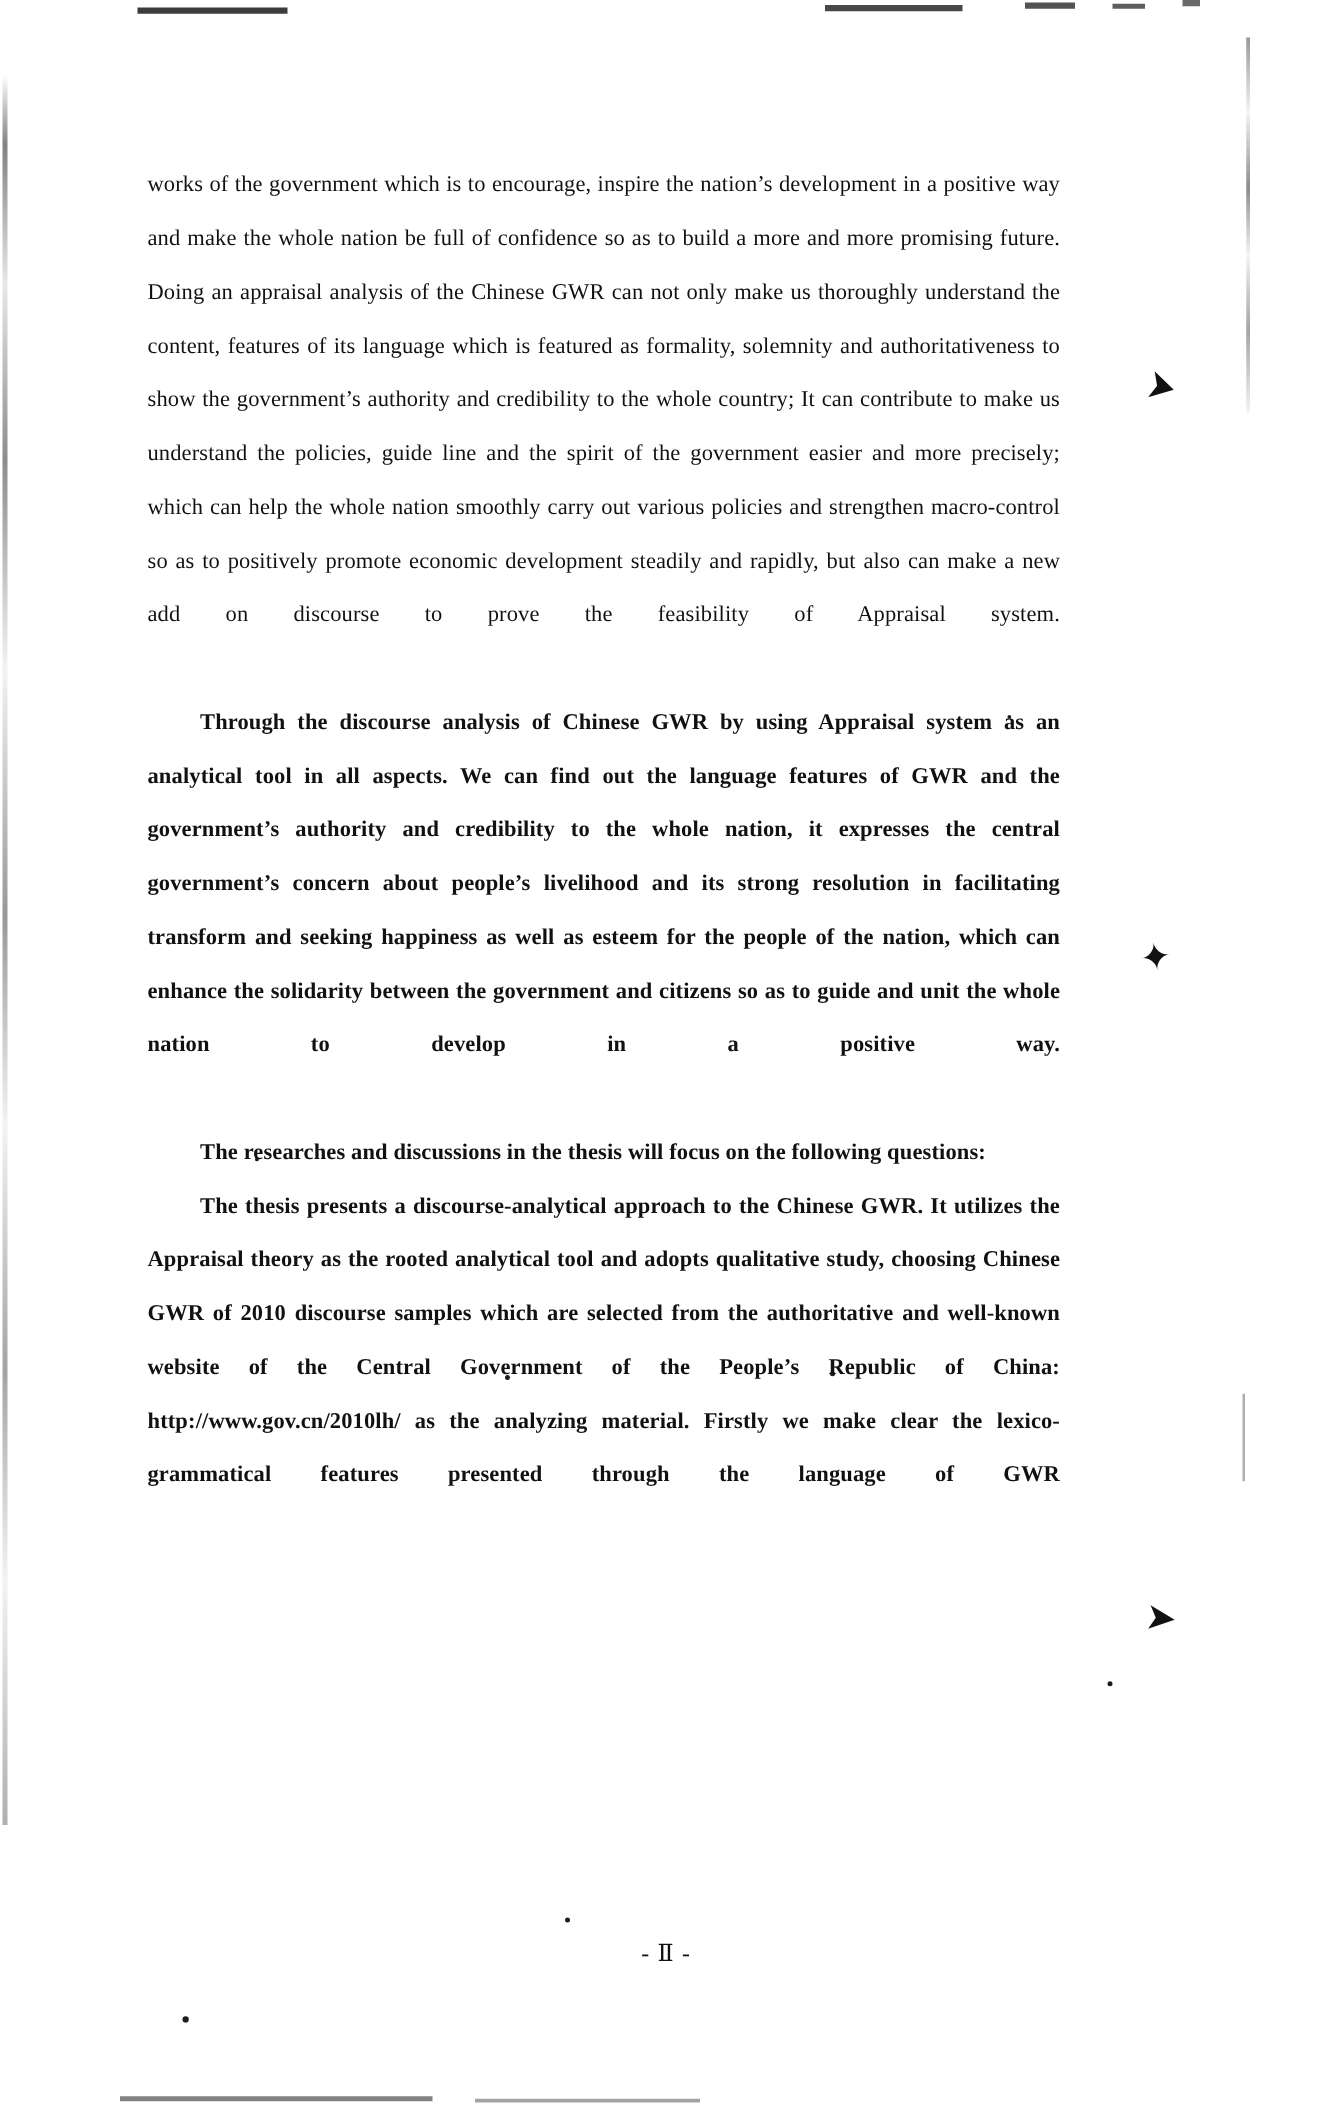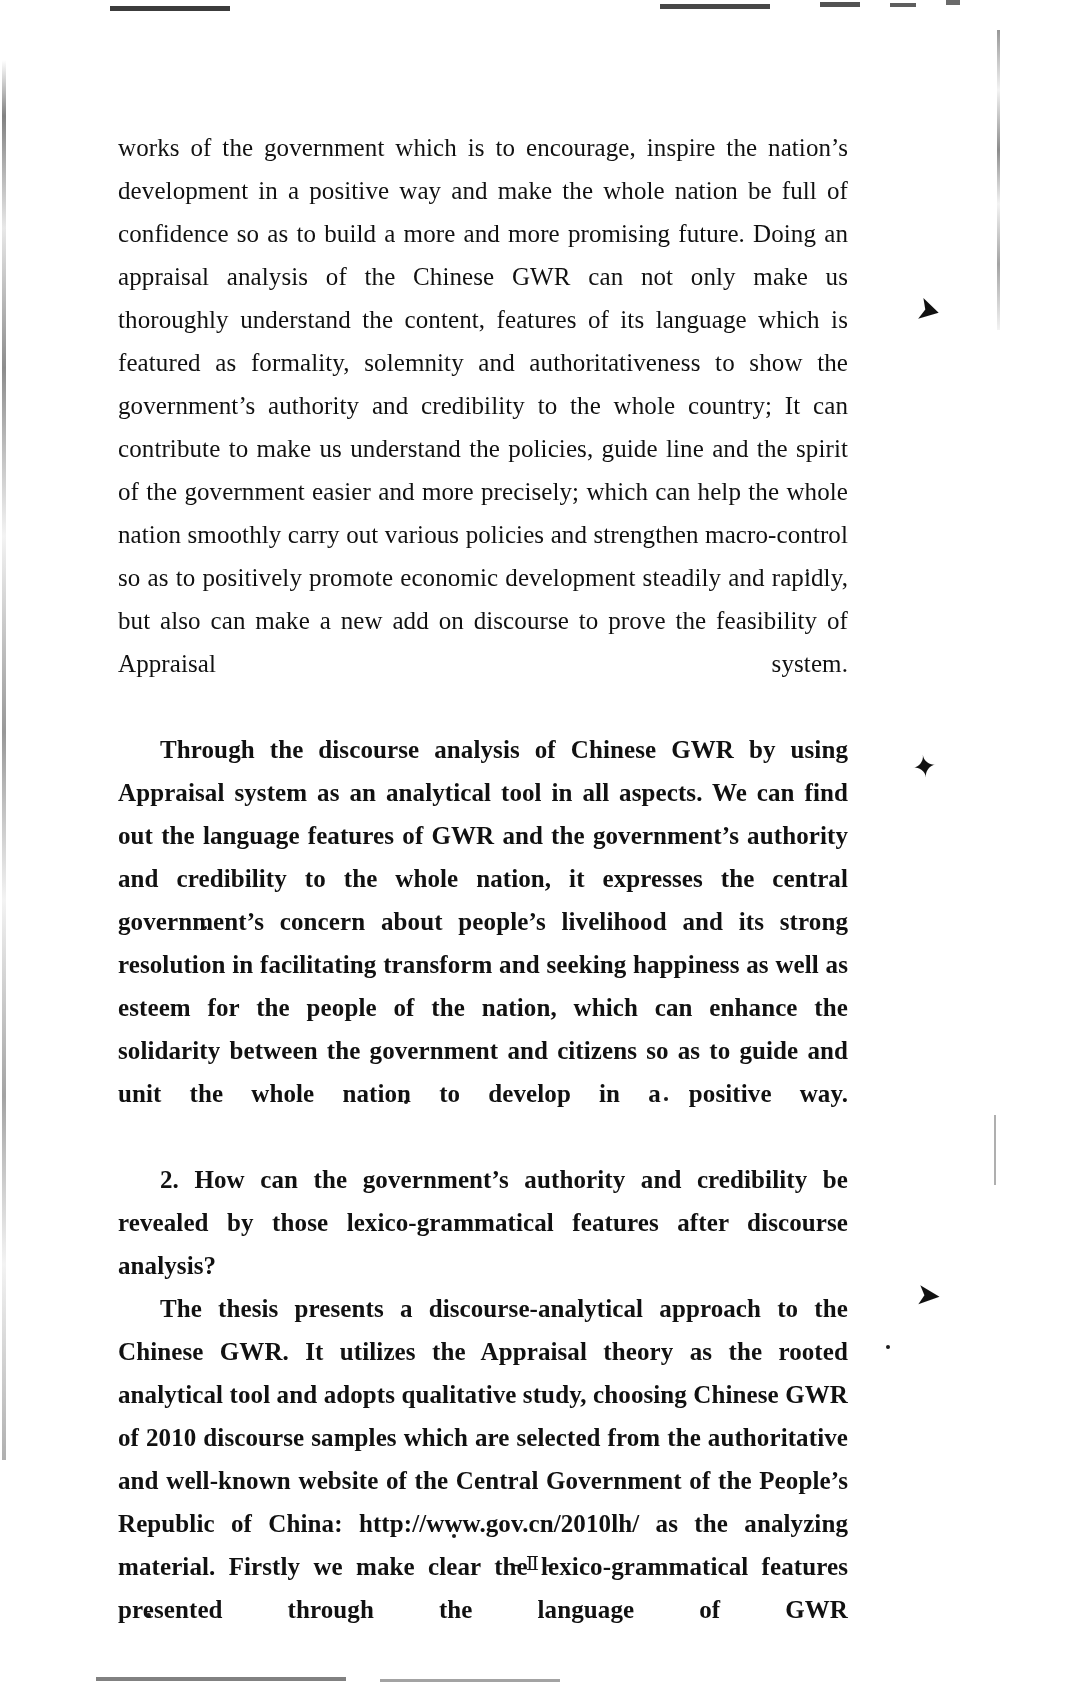--- a/index.html
+++ b/index.html
@@ -121,21 +121,21 @@
 
   
   .content {
     position: absolute;
     left: 118px;
     top: 126px;
     width: 730px;
   }
   p.para {
     margin: 0;
-    font-size: 25px;
+    font-size: 18px;
     line-height: 43px;
     color: #111111;
     text-align: justify;
     text-justify: inter-word;
     letter-spacing: .1px;
   }
   p.indent {
     text-indent: 42px;
     font-weight: bold;
   }
@@ -182,19 +182,19 @@
   <div class="speck" style="left:404px; top:1100px; width:4px; height:4px;"></div>
   <div class="speck" style="left:664px; top:1097px; width:4px; height:4px;"></div>
   <div class="speck" style="left:146px; top:1613px; width:5px; height:5px;"></div>
   <div class="speck" style="left:806px; top:572px; width:3px; height:3px;"></div>
   <div class="speck" style="left:204px; top:926px; width:3px; height:3px;"></div>
   <div class="speck" style="left:452px; top:1534px; width:4px; height:4px;"></div>
 
   <div class="content">
     <p class="para">works of the government which is to encourage, inspire the nation’s development in a positive way and make the whole nation be full of confidence so as to build a more and more promising future. Doing an appraisal analysis of the Chinese GWR can not only make us thoroughly understand the content, features of its language which is featured as formality, solemnity and authoritativeness to show the government’s authority and credibility to the whole country; It can contribute to make us understand the policies, guide line and the spirit of the government easier and more precisely; which can help the whole nation smoothly carry out various policies and strengthen macro-control so as to positively promote economic development steadily and rapidly, but also can make a new add on discourse to prove the feasibility of Appraisal system.</p>
     <p class="para indent">Through the discourse analysis of Chinese GWR by using Appraisal system as an analytical tool in all aspects. We can find out the language features of GWR and the government’s authority and credibility to the whole nation, it expresses the central government’s concern about people’s livelihood and its strong resolution in facilitating transform and seeking happiness as well as esteem for the people of the nation, which can enhance the solidarity between the government and citizens so as to guide and unit the whole nation to develop in a positive way.</p>
-    <p class="para indent nostretch">2. How can the government’s authority and credibility be revealed by those lexico-grammatical features after discourse analysis?</p>
+    <p class="para indent nostretch">The researches and discussions in the thesis will focus on the following questions:</p>
     <p class="para indent">The thesis presents a discourse-analytical approach to the Chinese GWR. It utilizes the Appraisal theory as the rooted analytical tool and adopts qualitative study, choosing Chinese GWR of 2010 discourse samples which are selected from the authoritative and well-known website of the Central Government of the People’s Republic of China: http://www.gov.cn/2010lh/ as the analyzing material. Firstly we make clear the lexico-grammatical features presented through the language of GWR</p>
   </div>
 
   <div class="page-number">- Ⅱ -</div>
 
 </div>
 
 </body></html>

